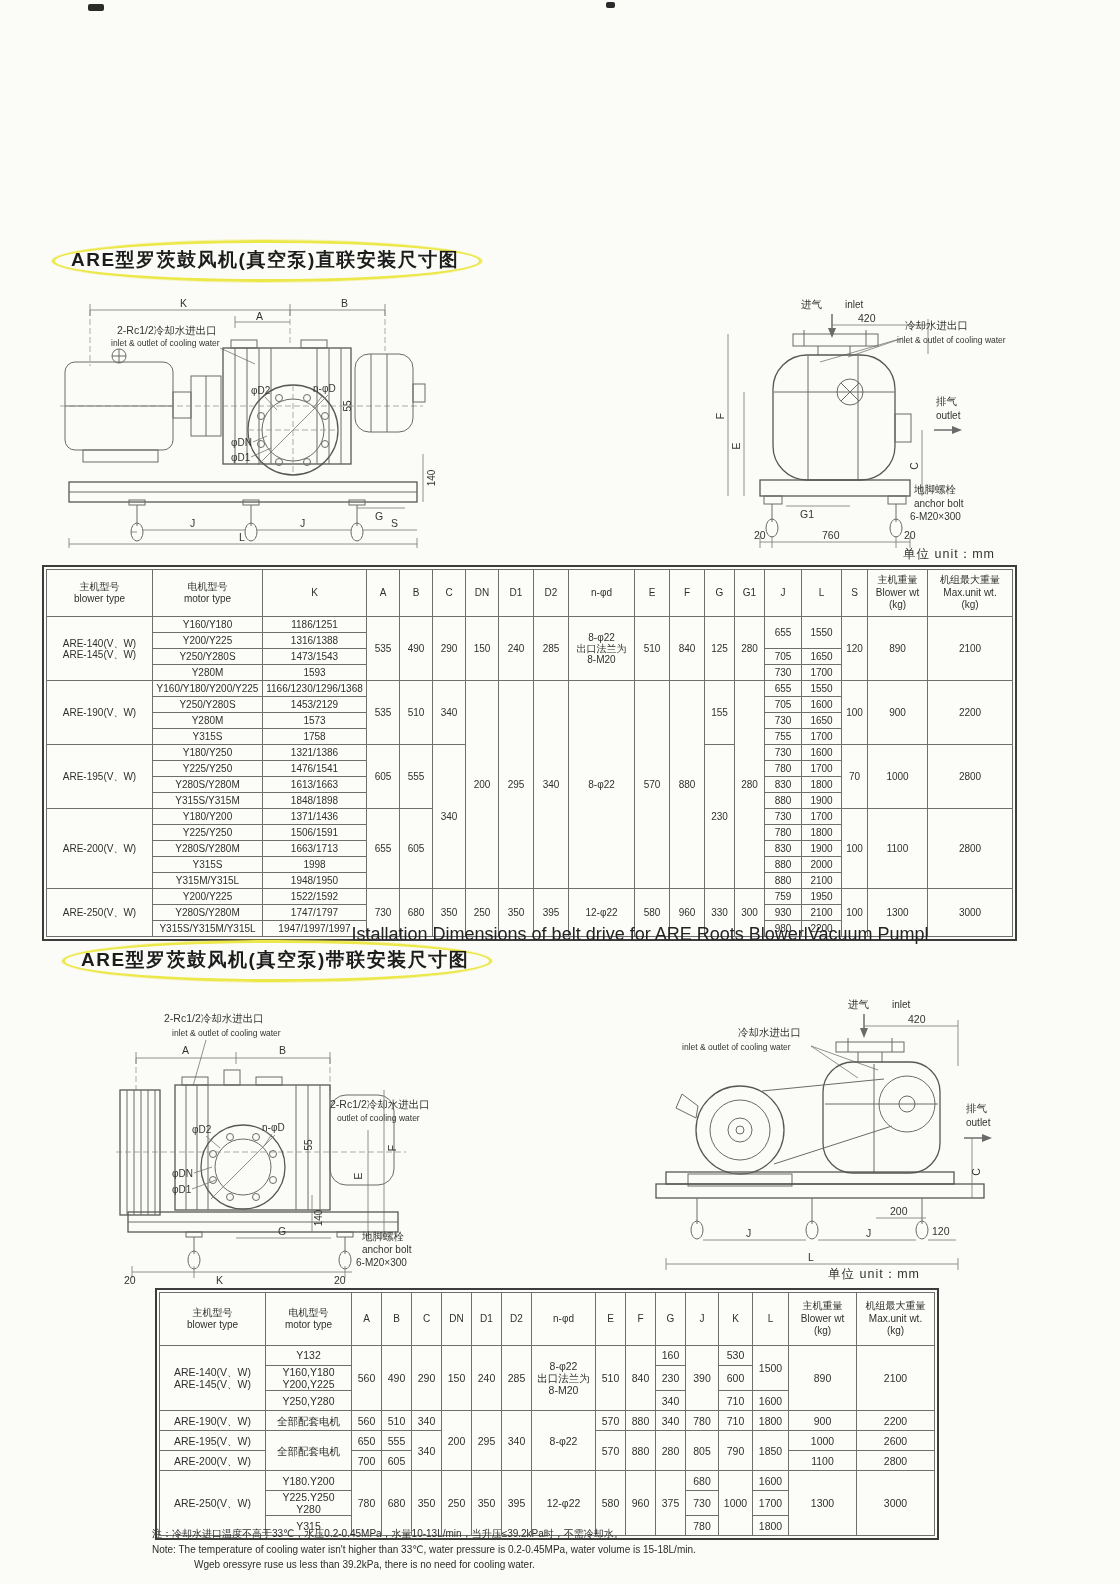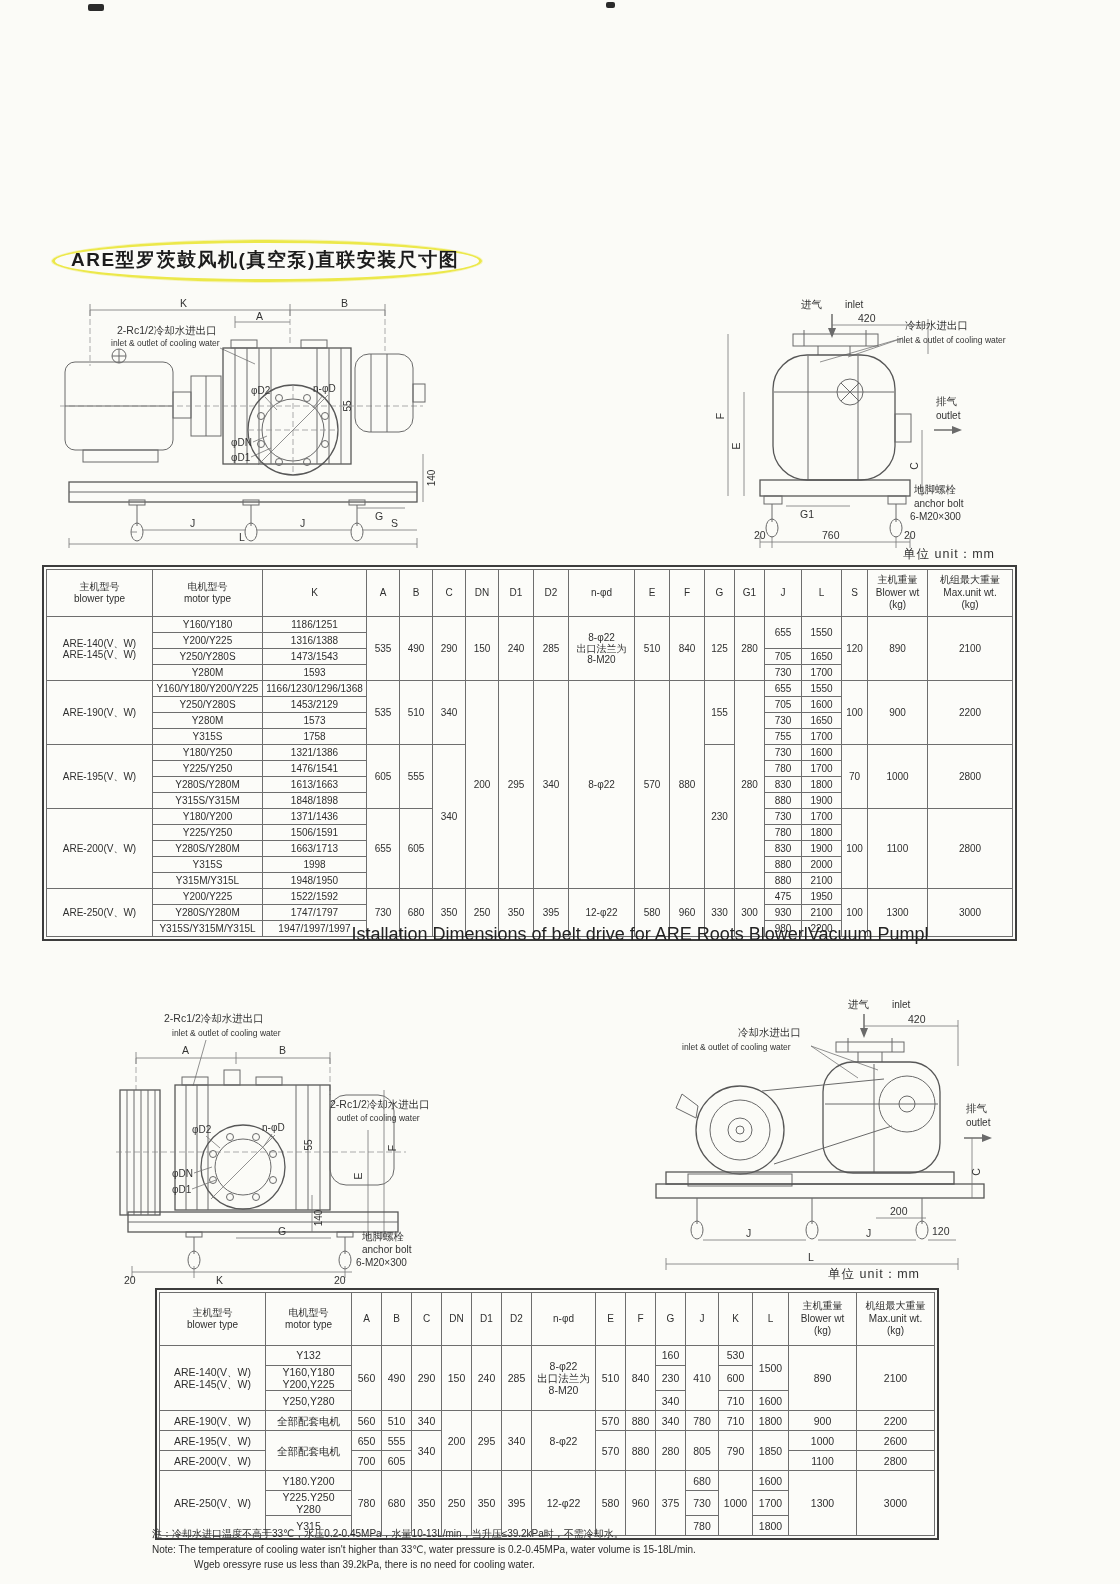--- a/index.html
+++ b/index.html
@@ -436,21 +436,21 @@
             <td rowspan="3">680</td>
             <td rowspan="3">350</td>
             <td rowspan="3">250</td>
             <td rowspan="3">350</td>
             <td rowspan="3">395</td>
             <td rowspan="3">12-φ22</td>
             <td rowspan="3">580</td>
             <td rowspan="3">960</td>
             <td rowspan="3">330</td>
             <td rowspan="3">300</td>
-            <td>475</td>
+            <td>759</td>
             <td>1950</td>
             <td rowspan="3">100</td>
             <td rowspan="3">1300</td>
             <td rowspan="3">3000</td>
           </tr>
           <tr>
             <td>Y280S/Y280M</td>
             <td>1747/1797</td>
             <td>930</td>
             <td>2100</td>
@@ -458,20 +458,25 @@
           <tr>
             <td>Y315S/Y315M/Y315L</td>
             <td>1947/1997/1997</td>
             <td>980</td>
             <td>2200</td>
           </tr>
         </tbody>
       </table>
   </div>
 
+  <div class="title-line" style="left:62px;top:940px;">
+    <span class="hl">
+      <span class="title-zh">ARE型罗茨鼓风机(真空泵)带联安装尺寸图</span>
+    </span>
+  </div>
   <div class="subtitle" style="left:270px;top:924px;width:740px;">Istallation Dimensions of belt drive  for ARE Roots BlowerlVacuum Pumpl</div>
 
   <svg style="left:116px;top:990px;" width="368" height="294" viewBox="0 0 368 294">
     <text x="48" y="32" class="zh">2-Rc1/2冷却水进出口</text>
     <text x="56" y="46" class="sm">inlet &amp; outlet of cooling water</text>
     <line class="dim" x1="90" y1="50" x2="77" y2="96"></line>
     <g>
       <line class="dim" x1="20" y1="68" x2="120" y2="68"></line>
         <line class="dim" x1="120" y1="68" x2="214" y2="68"></line>
       <line class="dim" x1="20" y1="62" x2="20" y2="74"></line>
@@ -696,21 +701,21 @@
             <td rowspan="3">290</td>
             <td rowspan="3">150</td>
             <td rowspan="3">240</td>
             <td rowspan="3">285</td>
             <td rowspan="3">8-φ22
 出口法兰为
 8-M20</td>
             <td rowspan="3">510</td>
             <td rowspan="3">840</td>
             <td>160</td>
-            <td rowspan="3">410</td>
+            <td rowspan="3">390</td>
             <td>530</td>
             <td rowspan="2">1500</td>
             <td rowspan="3">890</td>
             <td rowspan="3">2100</td>
           </tr>
           <tr>
             <td>Y160,Y180
 Y200,Y225</td>
             <td>230</td>
             <td>600</td>

